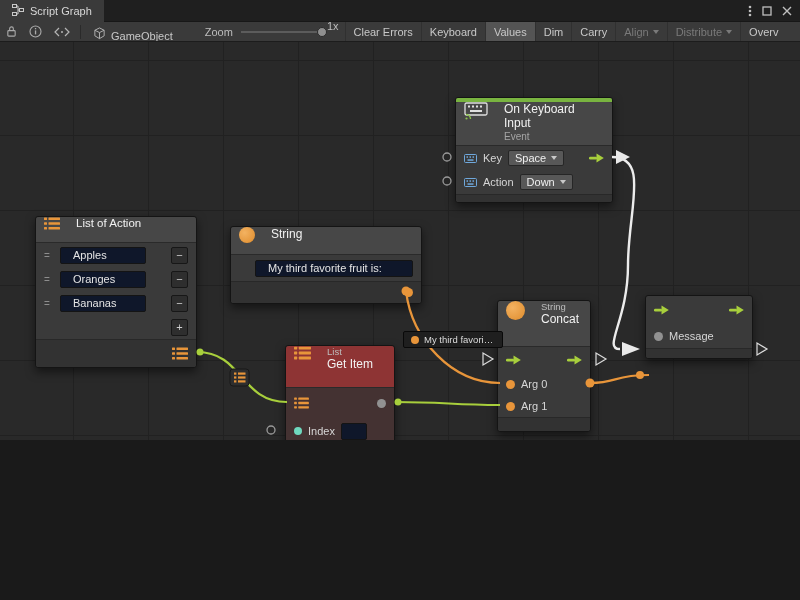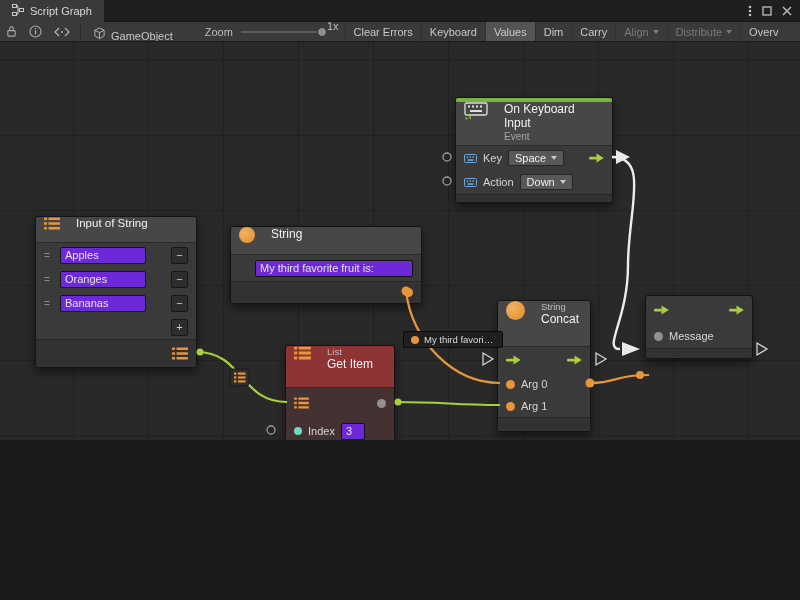--- a/index.html
+++ b/index.html
@@ -39,21 +39,21 @@
   .hcat{font-size:9.5px;color:#bdbdbd}
   .htitle{font-size:12px;color:#f2f2f2}
   .hsub{font-size:10px;color:#a5a5a5}
   .prow{display:flex;align-items:center;gap:6px;padding:0 8px}
   .nfoot{background:#323232;border-top:1px solid #282828;border-radius:0 0 3px 3px}
   .dot{width:9px;height:9px;border-radius:50%;display:inline-block;flex:none}
   .dot.orange{background:#e8953a}
   .dot.gray{background:#919191}
   .dot.teal{background:#6fd8be}
   .plabel{color:#d6d6d6}
-  .field{background:#6d28d9;border:1px solid #141414;color:#e4e4e4;font-size:11px;height:17px;padding:0 4px;border-radius:2px;font-family:"Liberation Sans",sans-serif}
+  .field{background:#0f172a;border:1px solid #141414;color:#e4e4e4;font-size:11px;height:17px;padding:0 12px;border-radius:2px;font-family:"Liberation Sans",sans-serif}
   .sqbtn{width:17px;height:17px;background:#2e2e2e;border:1px solid #171717;color:#cfcfcf;font-size:11px;line-height:1;border-radius:2px;cursor:pointer;flex:none}
   .handle{color:#8d8d8d;font-size:10px;width:10px;flex:none}
   .dd{display:inline-flex;align-items:center;gap:5px;background:#585858;border:1px solid #262626;border-radius:2px;padding:1px 6px;color:#efefef;cursor:pointer}
   .circle{border-radius:50%;background:radial-gradient(circle at 35% 35%,#f3b261,#df8c2c);flex:none;display:inline-block}
   .mlauto{margin-left:auto}
   .estrip{height:4px;background:#79b440;border-radius:2px 2px 0 0}
   .node.red{background:#443232}
   .node.red .nhead{background:#8e3434}
   .node.red .nfoot{background:#a53c3c;border-top:1px solid #6d2626}
 
@@ -189,21 +189,21 @@
     <button class="tbtn">Overv</button>
   </div>
 
   <div class="canvas"></div>
 
   <div class="node" style="left:35px;top:216px;width:162px">
     <div class="nhead" style="height:26px">
       <svg width="16" height="13">
           <use href="#i-list"></use>
         </svg>
-      <span class="htitle" style="font-size:11.5px">Input of String</span>
+      <span class="htitle" style="font-size:11.5px">List of Action</span>
     </div>
     <div class="prow" style="height:24px">
       <span class="handle">=</span>
       <input class="field" style="width: 86px;" value="Apples">
       <button class="sqbtn mlauto">−</button>
     </div>
     <div class="prow" style="height:24px">
       <span class="handle">=</span>
       <input class="field" style="width: 86px;" value="Oranges">
       <button class="sqbtn mlauto">−</button>

